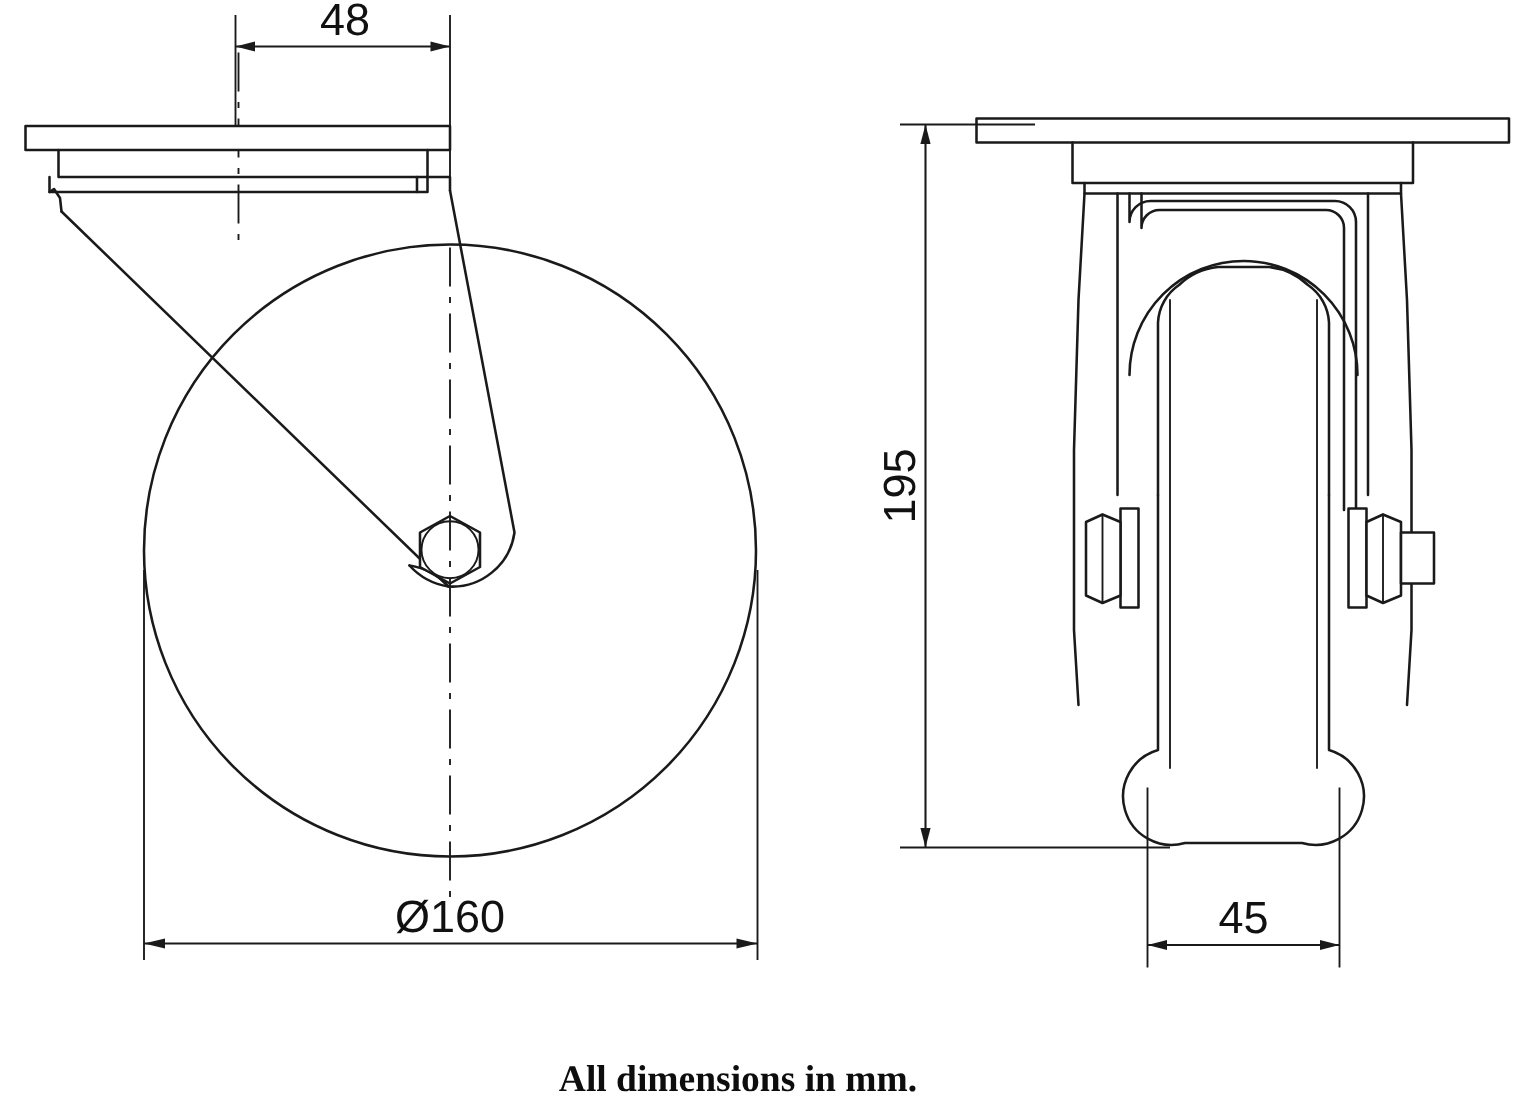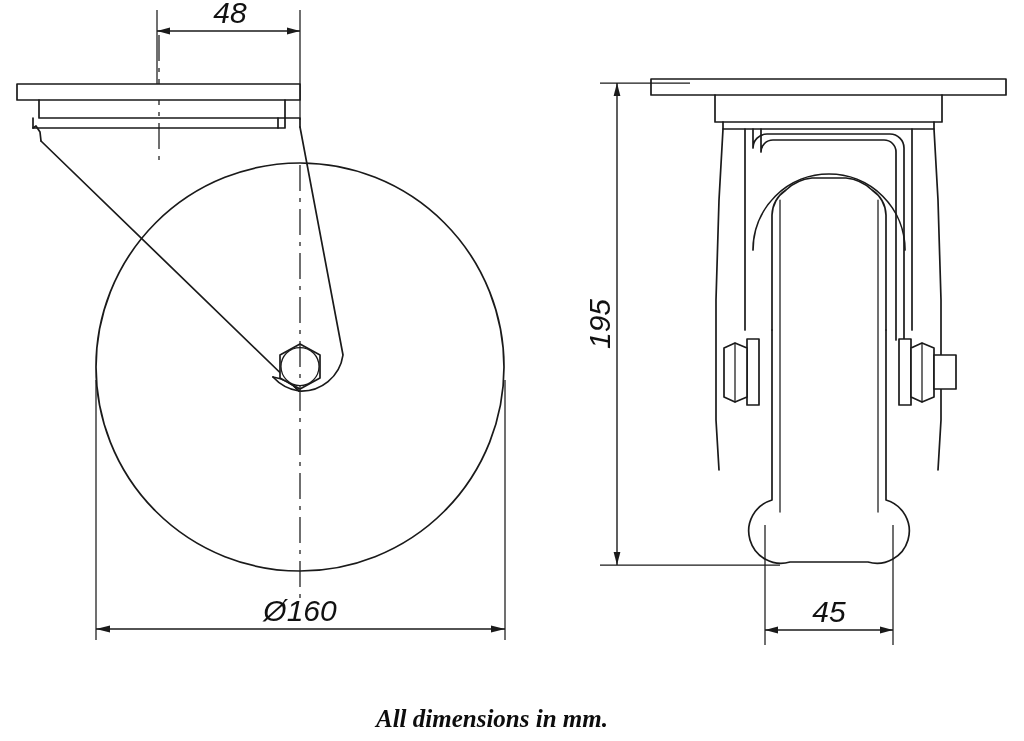--- a/index.html
+++ b/index.html
@@ -14,21 +14,20 @@
     position: relative;
     overflow: hidden;
     font-family: "Liberation Sans", sans-serif;
   }
   #drawing-root {
     position: absolute;
     left: 0;
     top: 0;
     width: 1024px;
     height: 741px;
-    font-style: italic;
   }
   svg.drawing {
     display: block;
     width: 1024px;
     height: 741px;
   }
   .outline {
     fill: none;
     stroke: #1a1a1a;
     stroke-width: 1.7;

